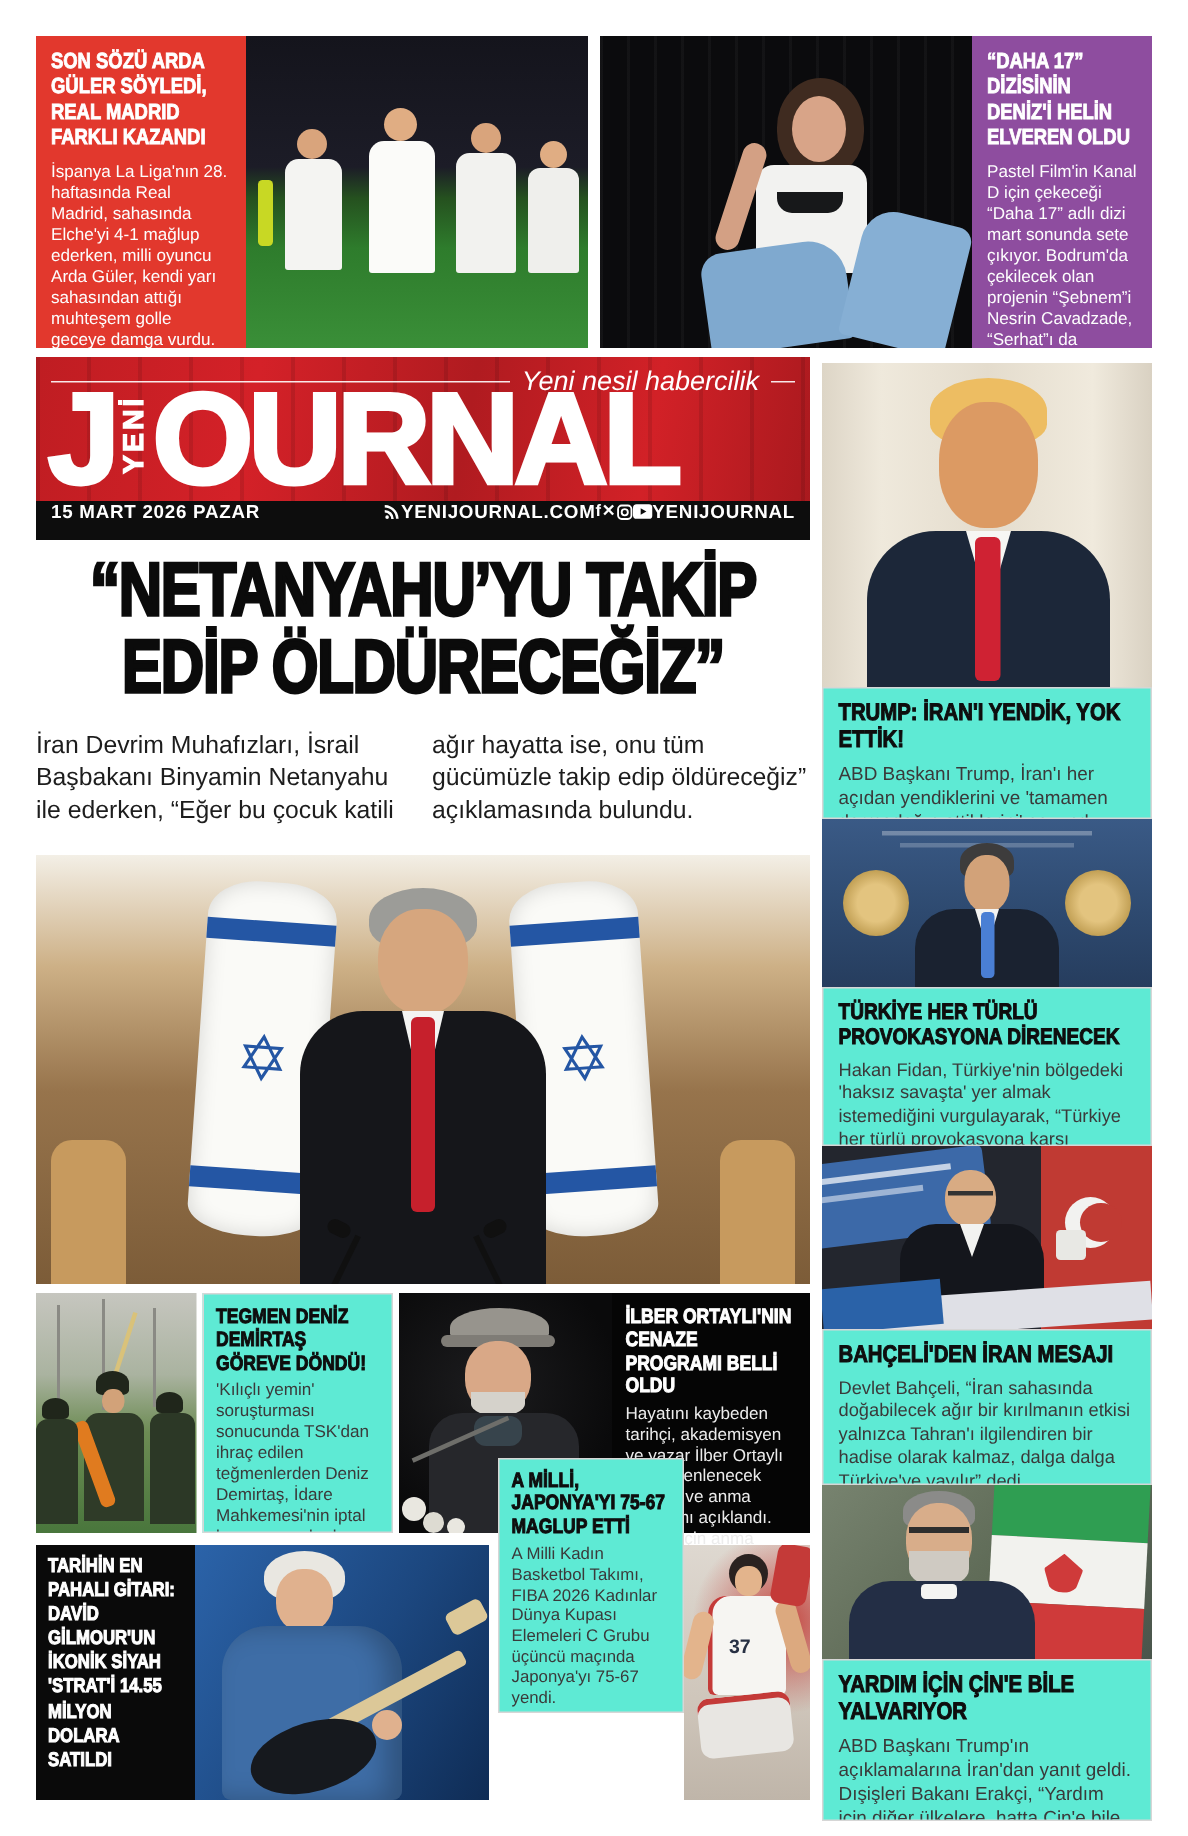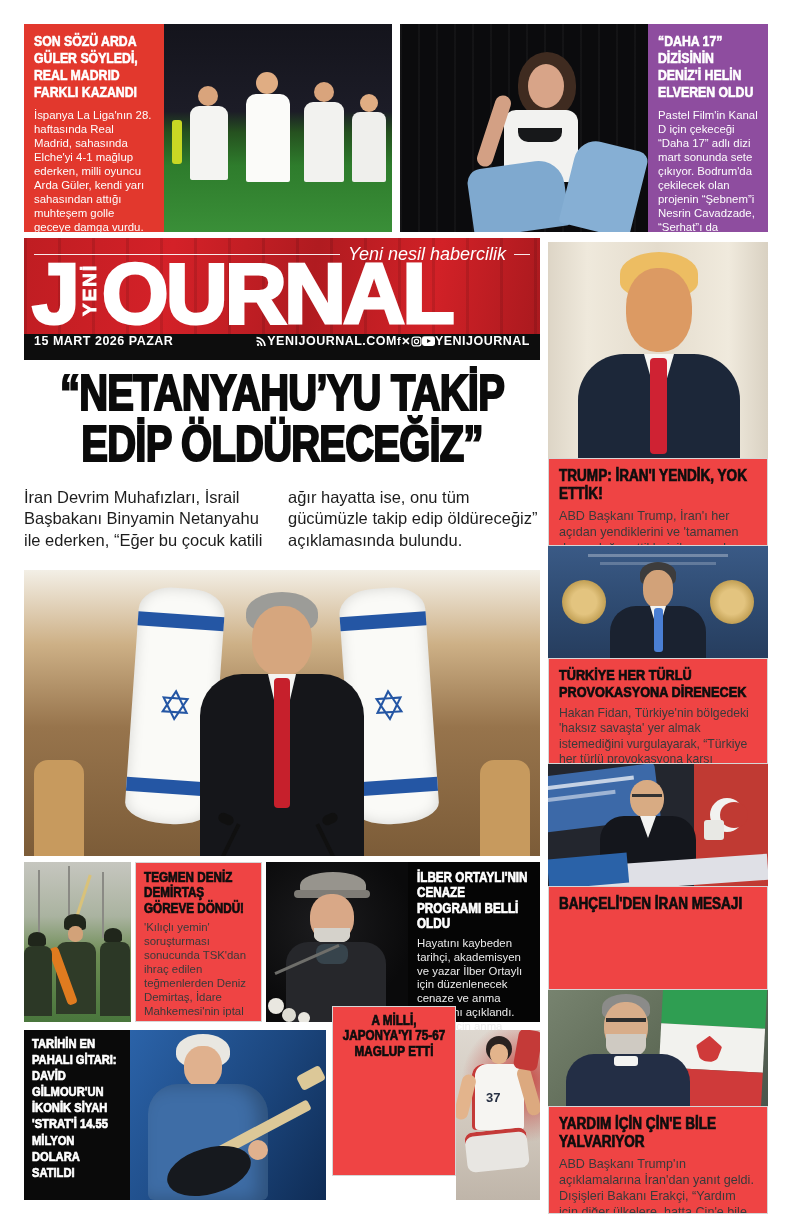--- a/index.html
+++ b/index.html
@@ -41,21 +41,21 @@
   .soc svg, .soc .glyph { display:block; }
   .glyph { color:#fff; font-size:11px; font-weight:700; line-height:1; }
 
   
   .main-head { position:absolute; color:#0b0b0b; font-weight:700; font-size:50px; line-height:1.02;
                text-align:center; width:125%; transform:scaleX(0.8); transform-origin:top left;
                -webkit-text-stroke:2.2px #0b0b0b; letter-spacing:-1px; white-space:nowrap; }
   .lede { position:absolute; font-size:16.5px; line-height:1.3; color:#1d1d1d; }
 
   
-  .story-box { position:absolute; background:#ef4444; border:1px solid #d6d6d6; padding:8px 10px; overflow:hidden; }
+  .story-box { position:absolute; background:#5eead4; border:1px solid #d6d6d6; padding:8px 10px; overflow:hidden; }
   .story-head { font-weight:700; color:#0e0e0e; font-size:16px; line-height:1.12; width:118%;
                 transform:scaleX(0.847); transform-origin:top left;
                 -webkit-text-stroke:0.7px #0e0e0e; }
   .story-head.inv { color:#fff; -webkit-text-stroke:0.7px #fff; }
   .story-body { color:#3a3a3a; font-size:12.6px; line-height:1.27; margin-top:6px; }
   .story-body.inv { color:#ececec; }
   .story-head.sm { font-size:13.8px; }
   .story-body.sm { font-size:11.4px; line-height:1.22; margin-top:5px; }
 </style>
 </head>
@@ -216,20 +216,21 @@
     <div class="ph" style="left:82px;top:16px;width:34px;height:38px;border-radius:48%;background:#d8ab83;"></div>
     <div class="ph" style="left:84px;top:30px;width:30px;height:3px;background:#333;"></div>
     <div class="ph" style="left:52px;top:52px;width:96px;height:50px;background:#14161c;border-radius:24px 24px 0 0;"></div>
     <div class="ph" style="left:92px;top:52px;width:16px;height:22px;background:#f2f2f0;clip-path:polygon(0 0,100% 0,50% 100%);"></div>
     <div class="ph" style="left:156px;top:56px;width:20px;height:20px;background:#e8e8e4;border-radius:3px;"></div>
     <div class="ph" style="left:40px;top:96px;width:180px;height:26px;background:#dfe0e6;transform:rotate(-4deg);"></div>
     <div class="ph" style="left:0px;top:92px;width:80px;height:30px;background:#2a62a8;transform:rotate(-5deg);"></div>
   </div>
   <div class="story-box" style="left:548px;top:886px;width:220px;height:104px;">
     <div class="story-head">BAHÇELİ'DEN İRAN MESAJI</div>
+    <div class="story-body" style="font-size:12.2px;margin-top:5px;">Devlet Bahçeli, “İran sahasında doğabilecek ağır bir kırılmanın etkisi yalnızca Tahran'ı ilgilendiren bir hadise olarak kalmaz, dalga dalga Türkiye'ye yayılır” dedi</div>
   </div>
 
   <div class="photo" style="left:548px;top:990px;width:220px;height:116px;
        background:linear-gradient(135deg,#77836f 0%,#5d6955 55%,#4a554c 100%);">
     <div class="ph" style="right:4px;top:-4px;width:104px;height:124px;transform:rotate(3deg);">
       <div style="position:absolute;left:0;top:0;width:100%;height:40px;background:#2f9e52;"></div>
       <div style="position:absolute;left:0;top:40px;width:100%;height:44px;background:#f2f2ee;"></div>
       <div style="position:absolute;left:0;top:84px;width:100%;height:40px;background:#cf3a3a;"></div>
       <div style="position:absolute;left:36px;top:50px;width:26px;height:26px;border-radius:50%;background:#cf3a3a;clip-path:polygon(50% 0,100% 40%,80% 100%,20% 100%,0 40%);"></div>
     </div>
@@ -292,22 +293,23 @@
        background:linear-gradient(120deg,#2b63a9 0%,#1c477f 55%,#0f2c55 100%);">
     <div class="ph" style="left:46px;top:4px;width:54px;height:34px;border-radius:50% 50% 40% 40%;background:#e9e7e1;"></div>
     <div class="ph" style="left:54px;top:16px;width:38px;height:42px;border-radius:46%;background:#e0b18e;"></div>
     <div class="ph" style="left:18px;top:54px;width:120px;height:116px;background:#3e6da6;border-radius:30px 30px 6px 6px;box-shadow:inset -10px 0 18px rgba(0,0,0,0.25);"></div>
     <div class="ph" style="left:70px;top:96px;width:116px;height:11px;background:#dcc898;transform:rotate(-28deg);border-radius:3px;"></div>
     <div class="ph" style="left:168px;top:40px;width:26px;height:16px;background:#dcc898;transform:rotate(-28deg);border-radius:4px;"></div>
     <div class="ph" style="left:36px;top:118px;width:86px;height:46px;background:#16191e;border-radius:50%;transform:rotate(-16deg);"></div>
     <div class="ph" style="left:118px;top:110px;width:20px;height:20px;border-radius:50%;background:#e0b18e;"></div>
   </div>
 
-  <div class="story-box" style="left:332px;top:1006px;width:124px;height:170px;padding:6px 8px;text-align:center;">
+  <div class="story-box" style="left:332px;top:972px;width:124px;height:170px;padding:6px 8px;">
     <div class="story-head sm">A MİLLİ, JAPONYA'YI 75-67 MAGLUP ETTİ</div>
+    <div class="story-body sm" style="font-size:11.2px;">A Milli Kadın Basketbol Takımı, FIBA 2026 Kadınlar Dünya Kupası Elemeleri C Grubu üçüncü maçında Japonya'yı 75-67 yendi.</div>
   </div>
 
   <div class="photo" style="left:456px;top:1030px;width:84px;height:170px;
        background:radial-gradient(circle at 80% 30%,#c4453f 0%,rgba(196,69,63,0) 45%),linear-gradient(180deg,#ded8d0 0%,#cfc6bb 60%,#bfb5a9 100%);">
     <div class="ph" style="left:30px;top:6px;width:26px;height:26px;border-radius:50%;background:#2a2220;"></div>
     <div class="ph" style="left:34px;top:14px;width:18px;height:20px;border-radius:46%;background:#e3b48c;"></div>
     <div class="ph" style="left:16px;top:34px;width:52px;height:66px;background:#f6f5f2;border-radius:12px 12px 4px 4px;box-shadow:inset 3px 0 0 #c43a38;">
       <div style="position:absolute;left:14px;top:26px;color:#273043;font-size:13px;font-weight:700;">37</div>
     </div>
     <div class="ph" style="left:2px;top:44px;width:14px;height:46px;background:#e3b48c;border-radius:7px;transform:rotate(14deg);"></div>

